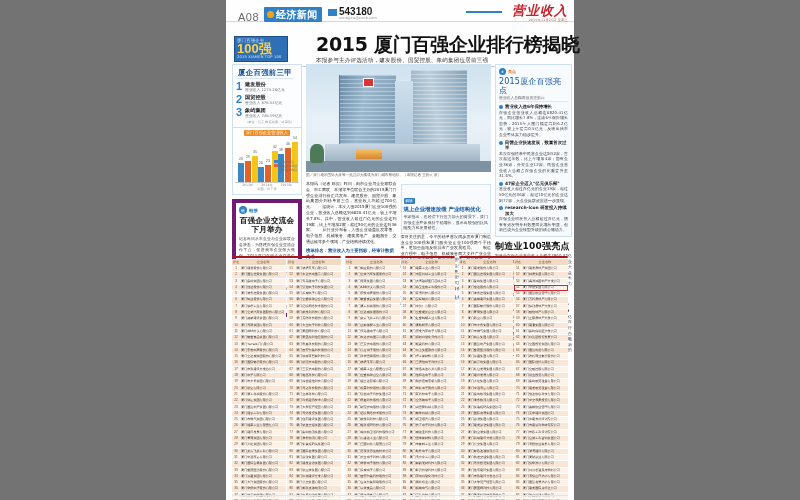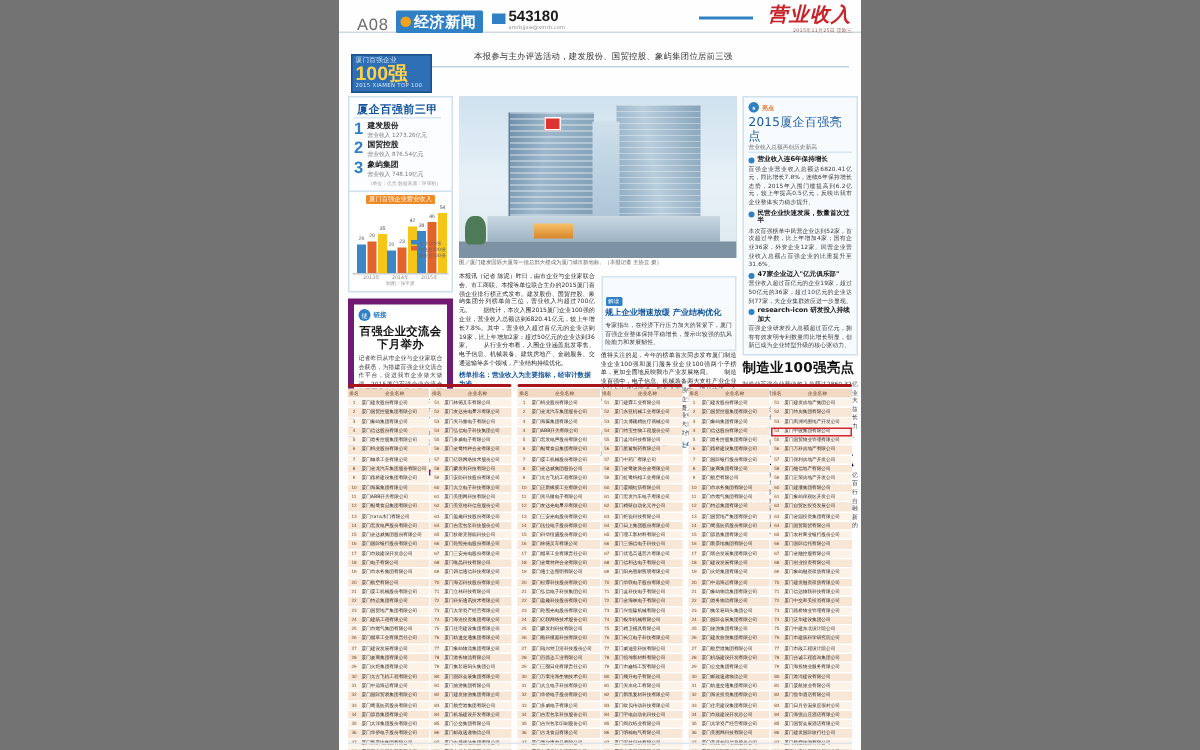--- a/index.html
+++ b/index.html
@@ -179,20 +179,21 @@
       <div class="sub">2015年11月25日 星期三</div>
     </div>
   </div>
 
   <div class="headwrap">
     <div class="brandmark">
       <div class="bm1">厦门百强企业</div>
       <div class="bm2">100强</div>
       <div class="bm3">2015 XIAMEN TOP 100</div>
     </div>
+    <div class="headline">2015 厦门百强企业排行榜揭晓</div>
     <div class="subhead">本报参与主办评选活动，建发股份、国贸控股、象屿集团位居前三强</div>
   </div>
   <div class="headrule"></div>
 
   <div class="body3">
 
     <div class="colL">
       <div class="topthree">
         <div class="tt-title">厦企百强前三甲</div>
         <div class="tt-row">

